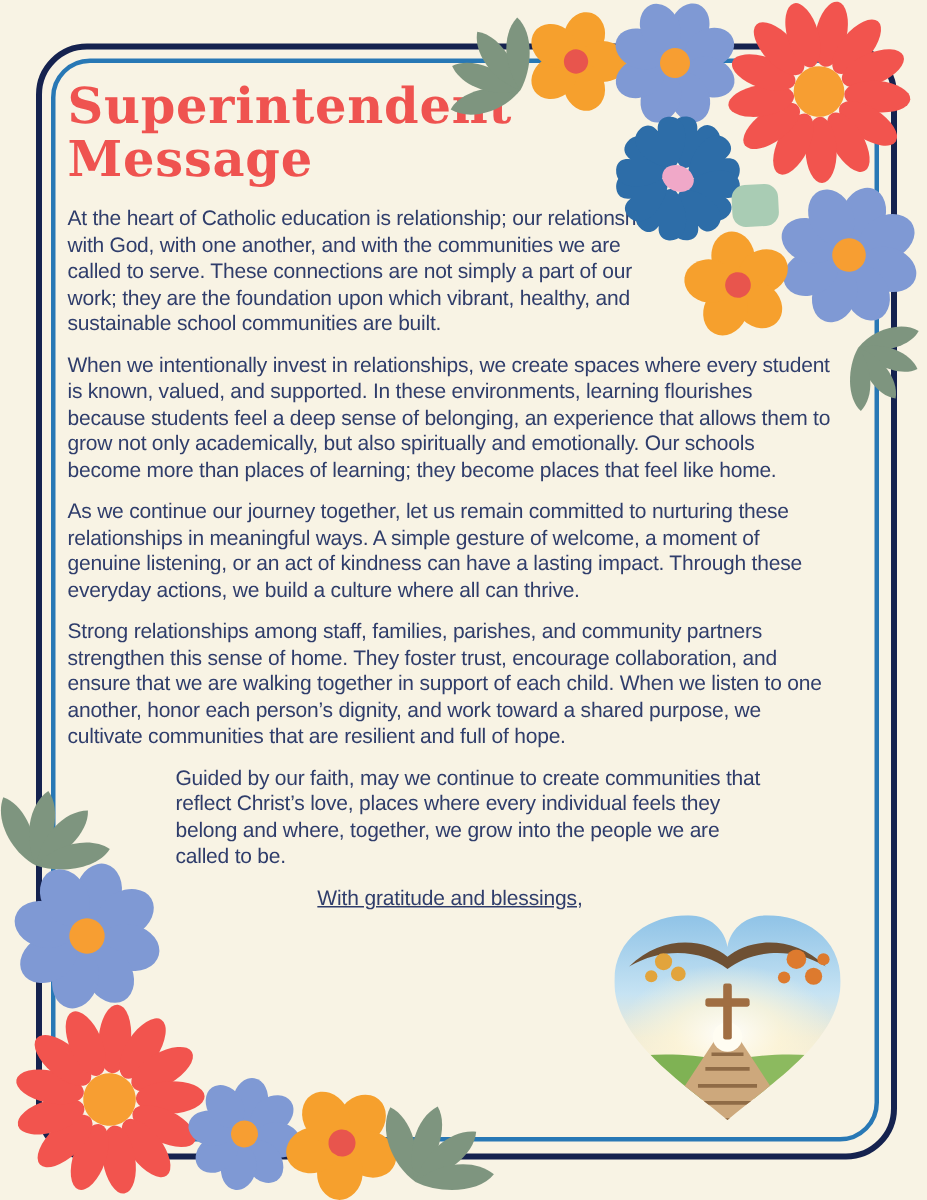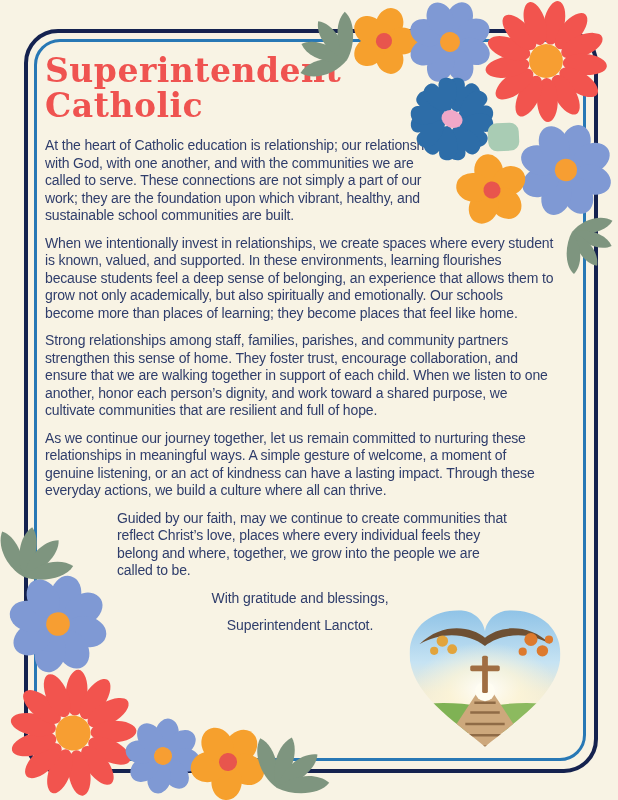--- a/index.html
+++ b/index.html
@@ -24,44 +24,43 @@
     font-weight:bold;color:var(--title,#EF5350);
     font-size:33px;line-height:1.05;letter-spacing:.5px;
     margin:0 0 14px 0;
   }
   .para{
     font-size:14px;line-height:17.5px;letter-spacing:-0.15px;
     margin:0 0 10px 0;
   }
   .p1{width:390px;}
   .p5{margin-left:72px;width:400px;margin-top:2px;}
-  .signoff{width:510px;text-align:center;margin-top:4px;font-size:14px;letter-spacing:-0.1px;}
+  .signoff{width:510px;text-align:center;margin-top:4px;font-size:14px;letter-spacing:-0.1px;text-decoration:underline;}
   .signoff p{margin:0 0 11px 0;}
   .decor{position:absolute;left:0;top:0;pointer-events:none;}
 </style>
 </head>
 <body>
 
 <div class="page">
 
   <div class="frame-outer"></div>
   <div class="frame-inner"></div>
 
   <div class="content">
-    <h1 class="title"><span>Superintendent</span><br><span>Catholic</span></h1>
+    <h1 class="title"><span>Superintendent</span><br><span>Message</span></h1>
 
     <p class="para p1">At the heart of Catholic education is relationship; our relationship with God, with one another, and with the communities we are called to serve. These connections are not simply a part of our work; they are the foundation upon which vibrant, healthy, and sustainable school communities are built.</p>
     <p class="para p2">When we intentionally invest in relationships, we create spaces where every student is known, valued, and supported. In these environments, learning flourishes because students feel a deep sense of belonging, an experience that allows them to grow not only academically, but also spiritually and emotionally. Our schools become more than places of learning; they become places that feel like home.</p>
+    <p class="para p4">As we continue our journey together, let us remain committed to nurturing these relationships in meaningful ways. A simple gesture of welcome, a moment of genuine listening, or an act of kindness can have a lasting impact. Through these everyday actions, we build a culture where all can thrive.</p>
     <p class="para p3">Strong relationships among staff, families, parishes, and community partners strengthen this sense of home. They foster trust, encourage collaboration, and ensure that we are walking together in support of each child. When we listen to one another, honor each person’s dignity, and work toward a shared purpose, we cultivate communities that are resilient and full of hope.</p>
-    <p class="para p4">As we continue our journey together, let us remain committed to nurturing these relationships in meaningful ways. A simple gesture of welcome, a moment of genuine listening, or an act of kindness can have a lasting impact. Through these everyday actions, we build a culture where all can thrive.</p>
     <p class="para p5">Guided by our faith, may we continue to create communities that reflect Christ’s love, places where every individual feels they belong and where, together, we grow into the people we are called to be.</p>
 
     <div class="signoff">
       <p>With gratitude and blessings,</p>
-      <p>Superintendent Lanctot.</p>
     </div>
   </div>
 
   <svg class="decor" width="618" height="800" viewBox="0 0 618 800" aria-hidden="true">
     <defs>
       <g id="daisy">
         <g fill="var(--p)">
           <ellipse transform="rotate(0)" cx="0" cy="-30" rx="8" ry="17"></ellipse>
           <ellipse transform="rotate(28)" cx="0" cy="-30" rx="8" ry="17"></ellipse>
           <ellipse transform="rotate(55)" cx="0" cy="-30" rx="8" ry="17"></ellipse>

